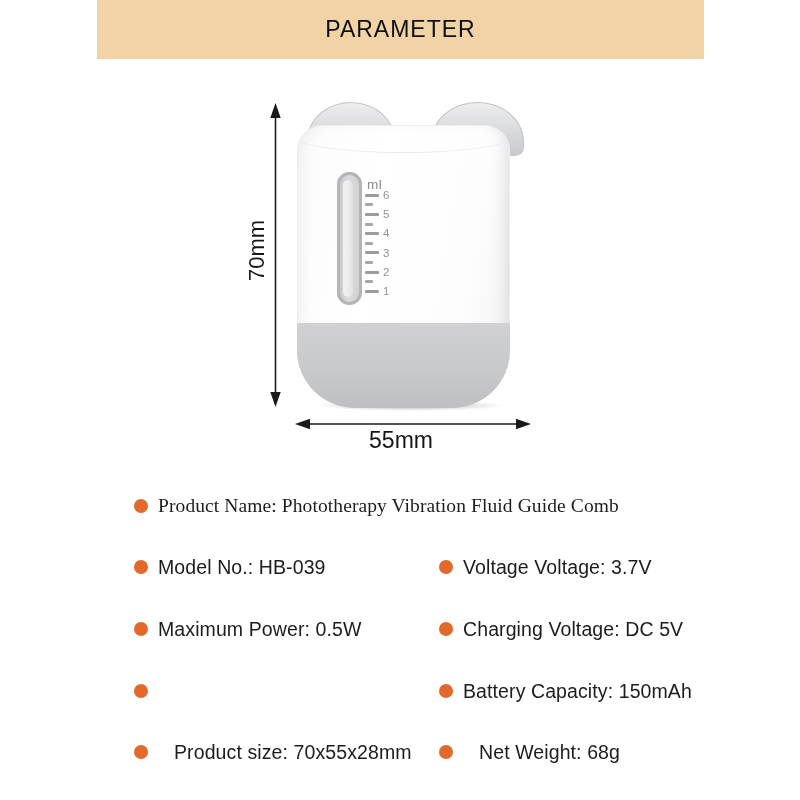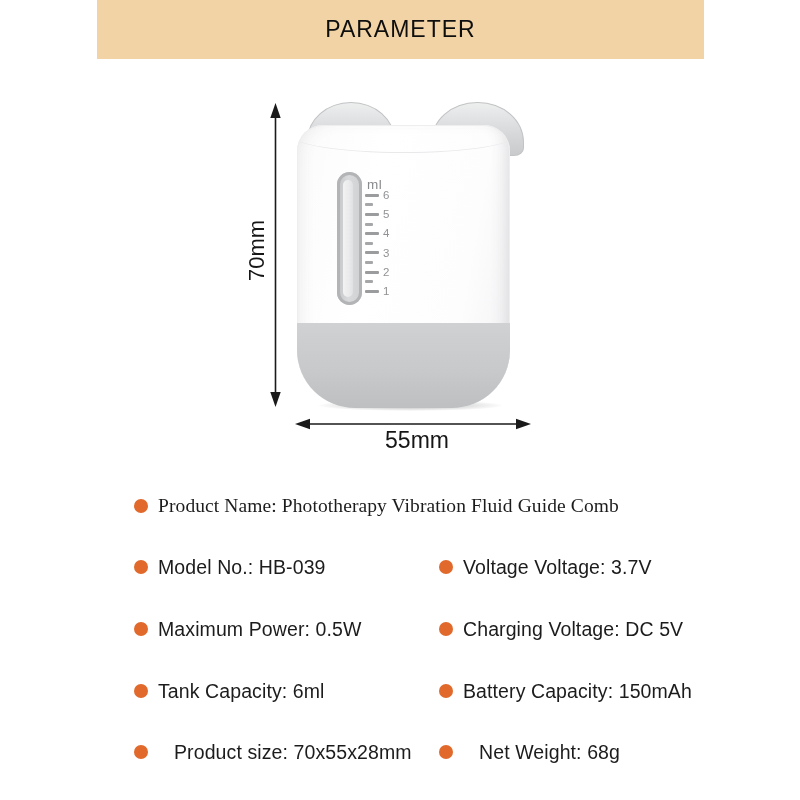--- a/index.html
+++ b/index.html
@@ -60,21 +60,21 @@
   }
   .tick{position:absolute;left:68px;height:2.5px;background:#9b9c9e;border-radius:1px;}
   .tick.long{width:14px;}
   .tick.short{width:8px;background:#a6a7a9;}
   .tick-num{
     position:absolute;left:86px;height:14px;font-size:11.5px;color:#919294;line-height:14px;
   }
   .dim-svg{position:absolute;left:0;top:0;pointer-events:none;}
   .dim-label{position:absolute;color:#161616;white-space:nowrap;text-align:center;}
   .dim-height{left:211px;top:238px;width:90px;height:25px;font-size:22px;transform:rotate(-90deg);}
-  .dim-width{left:372px;top:427px;width:90px;font-size:23px;}
+  .dim-width{left:356px;top:427px;width:90px;font-size:23px;}
   
   .spec-row{
     position:absolute;height:24px;display:flex;align-items:center;white-space:nowrap;
   }
   .bullet{
     width:14px;height:14px;border-radius:50%;background:#e0692b;margin-right:10px;flex:none;
   }
   .spec-text{font-size:19.5px;color:#1c1c1c;letter-spacing:0.1px;}
   .r1{top:494px;font-family:Liberation Serif, serif;} .r2{top:555px;} .r3{top:617px;} .r4{top:679px;} .r5{top:740px;gap:16px;}
   .col-l{left:134px;} .col-r{left:439px;}
@@ -158,21 +158,20 @@
   <span class="bullet"></span>
   <span class="spec-text">Maximum Power: 0.5W</span>
 </div>
 <div class="spec-row r3 col-r">
   <span class="bullet"></span>
   <span class="spec-text">Charging Voltage: DC 5V</span>
 </div>
 
 <div class="spec-row r4 col-l">
   <span class="bullet"></span>
-  <span class="spec-text">Tank Capacity: 6ml</span>
 </div>
 <div class="spec-row r4 col-r">
   <span class="bullet"></span>
   <span class="spec-text">Battery Capacity: 150mAh</span>
 </div>
 
 <div class="spec-row r5 col-l">
   <span class="bullet"></span>
   <span class="spec-text">Product size: 70x55x28mm</span>
 </div>

